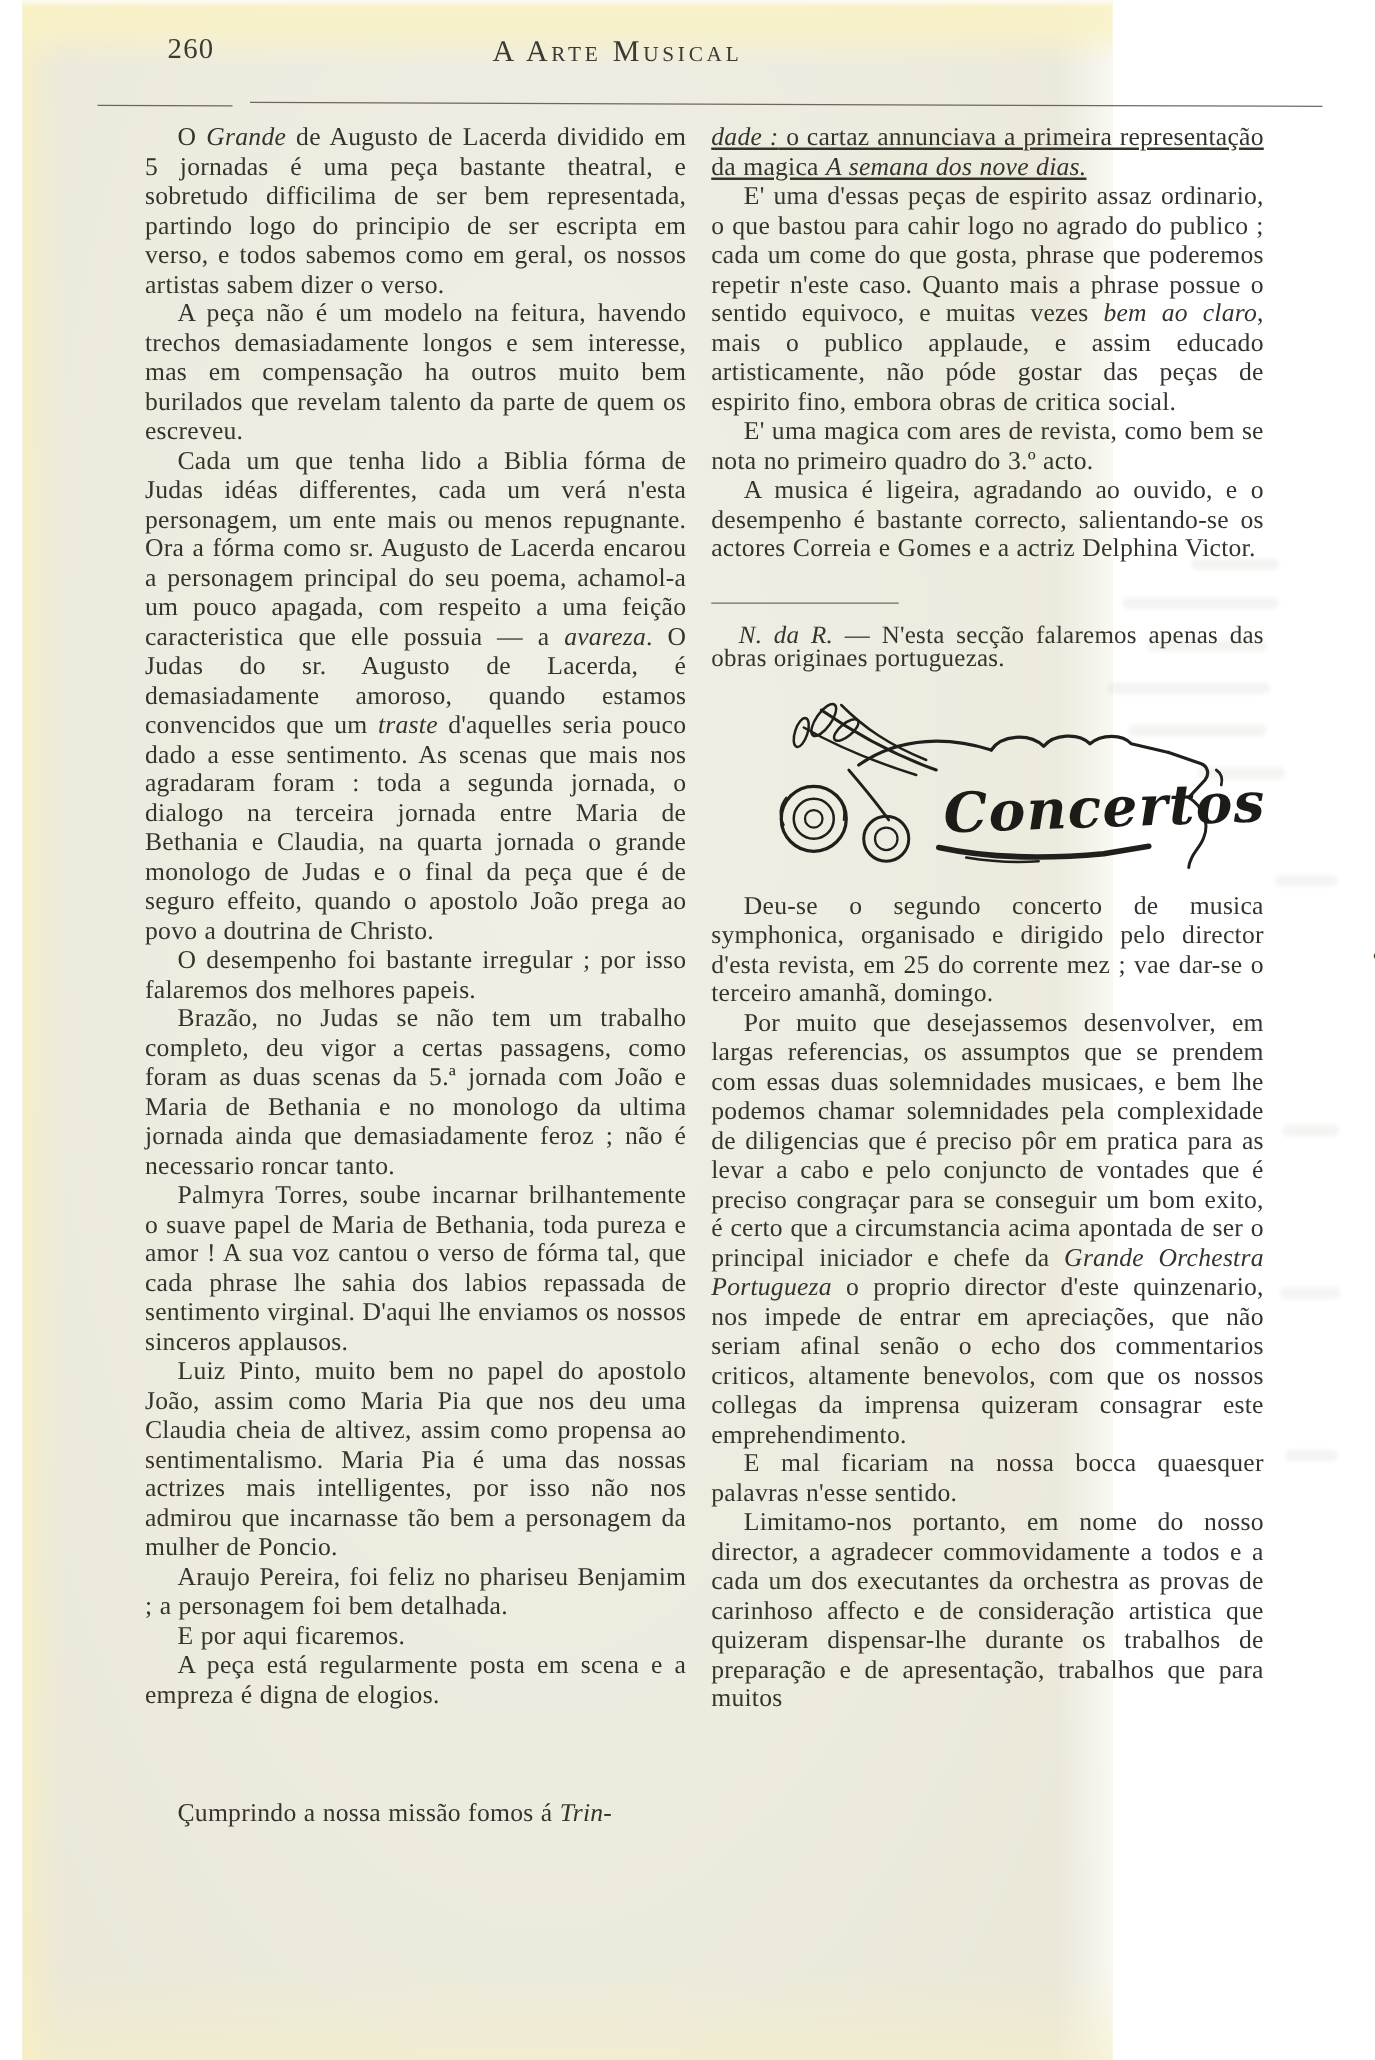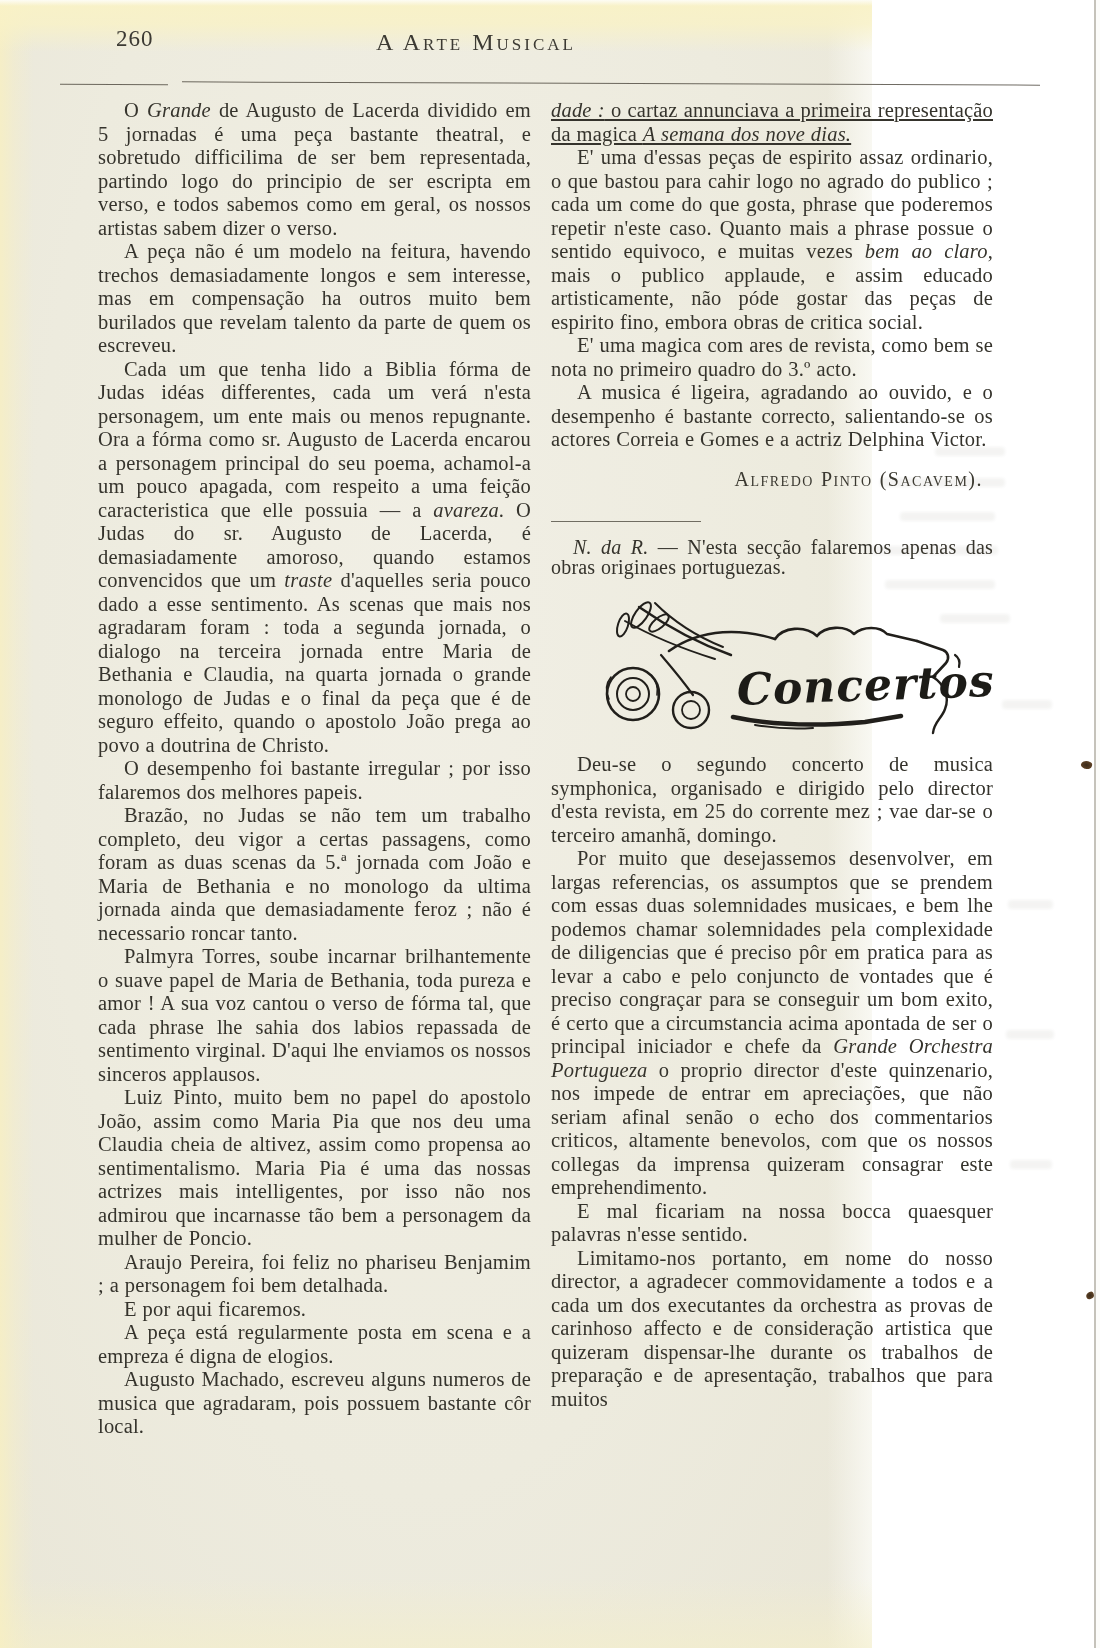--- a/index.html
+++ b/index.html
@@ -8,20 +8,21 @@
     position:relative;width:872px;height:1648px;
     background:
       linear-gradient(180deg,#fdfcf4 0px,rgba(253,252,244,0) 6px),
       linear-gradient(180deg,rgba(249,242,198,.95) 0px,rgba(249,242,198,.8) 24px,rgba(249,242,198,0) 52px),
       linear-gradient(90deg,rgba(247,239,195,.85) 0px,rgba(247,239,195,.35) 16px,rgba(247,239,195,0) 34px),
       linear-gradient(0deg,rgba(246,240,200,.55) 0px,rgba(246,240,200,0) 70px),
       linear-gradient(270deg,rgba(252,252,248,.8) 0px,rgba(252,252,248,0) 45px),
       radial-gradient(ellipse at 48% 38%,#f1efe5 0%,#edebde 60%,#e9e6d7 100%);
     font-family:"Liberation Serif","DejaVu Serif",serif;
     color:#35332c;
+    margin-left:18px;
   }
   .page-number{position:absolute;top:26px;left:116px;font-size:23px;letter-spacing:1px;color:#3c3a33;}
   .masthead{
     position:absolute;top:29px;left:0;right:0;text-align:center;transform:translateX(40px);
     font-variant:small-caps;font-size:24px;letter-spacing:3px;color:#3c3a33;
   }
   .rule{position:absolute;height:0;border-top:1.6px solid rgba(75,70,60,.8);}
   .rule-left{top:84px;left:60px;width:108px;transform:rotate(.2deg);}
   .rule-right{top:83px;left:182px;width:858px;transform:rotate(.22deg);}
   .col{position:absolute;top:99px;text-align:justify;font-size:20.5px;line-height:23.5px;
@@ -61,32 +62,31 @@
         <p class="para"><span>O </span><i>Grande</i><span> de Augusto de Lacerda dividido em 5 jornadas é uma peça bastante theatral, e sobretudo difficilima de ser bem representada, partindo logo do principio de ser escripta em verso, e todos sabemos como em geral, os nossos artistas sabem dizer o verso.</span></p>
         <p class="para"><span>A peça não é um modelo na feitura, havendo trechos demasiadamente longos e sem interesse, mas em compensação ha outros muito bem burilados que revelam talento da parte de quem os escreveu.</span></p>
         <p class="para"><span>Cada um que tenha lido a Biblia fórma de Judas idéas differentes, cada um verá n'esta personagem, um ente mais ou menos repugnante. Ora a fórma como sr. Augusto de Lacerda encarou a personagem principal do seu poema, achamol-a um pouco apagada, com respeito a uma feição caracteristica que elle possuia — a </span><i>avareza</i><span>. O Judas do sr. Augusto de Lacerda, é demasiadamente amoroso, quando estamos convencidos que um </span><i>traste</i><span> d'aquelles seria pouco dado a esse sentimento. As scenas que mais nos agradaram foram : toda a segunda jornada, o dialogo na terceira jornada entre Maria de Bethania e Claudia, na quarta jornada o grande monologo de Judas e o final da peça que é de seguro effeito, quando o apostolo João prega ao povo a doutrina de Christo.</span></p>
         <p class="para"><span>O desempenho foi bastante irregular ; por isso falaremos dos melhores papeis.</span></p>
         <p class="para"><span>Brazão, no Judas se não tem um trabalho completo, deu vigor a certas passagens, como foram as duas scenas da 5.ª jornada com João e Maria de Bethania e no monologo da ultima jornada ainda que demasiadamente feroz ; não é necessario roncar tanto.</span></p>
         <p class="para"><span>Palmyra Torres, soube incarnar brilhantemente o suave papel de Maria de Bethania, toda pureza e amor ! A sua voz cantou o verso de fórma tal, que cada phrase lhe sahia dos labios repassada de sentimento virginal. D'aqui lhe enviamos os nossos sinceros applausos.</span></p>
         <p class="para"><span>Luiz Pinto, muito bem no papel do apostolo João, assim como Maria Pia que nos deu uma Claudia cheia de altivez, assim como propensa ao sentimentalismo. Maria Pia é uma das nossas actrizes mais intelligentes, por isso não nos admirou que incarnasse tão bem a personagem da mulher de Poncio.</span></p>
         <p class="para"><span>Araujo Pereira, foi feliz no phariseu Benjamim ; a personagem foi bem detalhada.</span></p>
         <p class="para"><span>E por aqui ficaremos.</span></p>
         <p class="para"><span>A peça está regularmente posta em scena e a empreza é digna de elogios.</span></p>
-        <p class="para"><span>Augusto Machado, escreveu alguns numeros de musica que agradaram, pois possuem bastante côr local.</span></p>
       </div>
+    <p class="para carryover"><span>Çumprindo a nossa missão fomos á </span><i>Trin-</i></p>
   </div>
 
   <div class="col col2">
     <p class="para no-indent"><i>dade :</i><span> o cartaz annunciava a primeira representação da magica </span><i>A semana dos nove dias.</i></p>
     <div>
         <p class="para"><span>E' uma d'essas peças de espirito assaz ordinario, o que bastou para cahir logo no agrado do publico ; cada um come do que gosta, phrase que poderemos repetir n'este caso. Quanto mais a phrase possue o sentido equivoco, e muitas vezes </span><i>bem ao claro</i><span>, mais o publico applaude, e assim educado artisticamente, não póde gostar das peças de espirito fino, embora obras de critica social.</span></p>
         <p class="para"><span>E' uma magica com ares de revista, como bem se nota no primeiro quadro do 3.º acto.</span></p>
         <p class="para"><span>A musica é ligeira, agradando ao ouvido, e o desempenho é bastante correcto, salientando-se os actores Correia e Gomes e a actriz Delphina Victor.</span></p>
       </div>
-    <div class="signature">Alfredo Pinto (Sacavem).</div>
     <div class="note-rule"></div>
     <p class="note"><i>N. da R.</i><span> — N'esta secção falaremos apenas das obras originaes portuguezas.</span></p>
 
     <div class="banner">
       <svg width="452" height="150" viewBox="0 0 452 150">
         <g fill="none" stroke="#211f1b" stroke-linecap="round" stroke-linejoin="round">
 
           <path d="M98,10 C124,28 156,46 190,58" stroke-width="2.4"></path>
           <path d="M114,6 C132,24 152,38 182,50" stroke-width="2"></path>
           <path d="M84,24 C112,40 142,52 174,62" stroke-width="2"></path>

